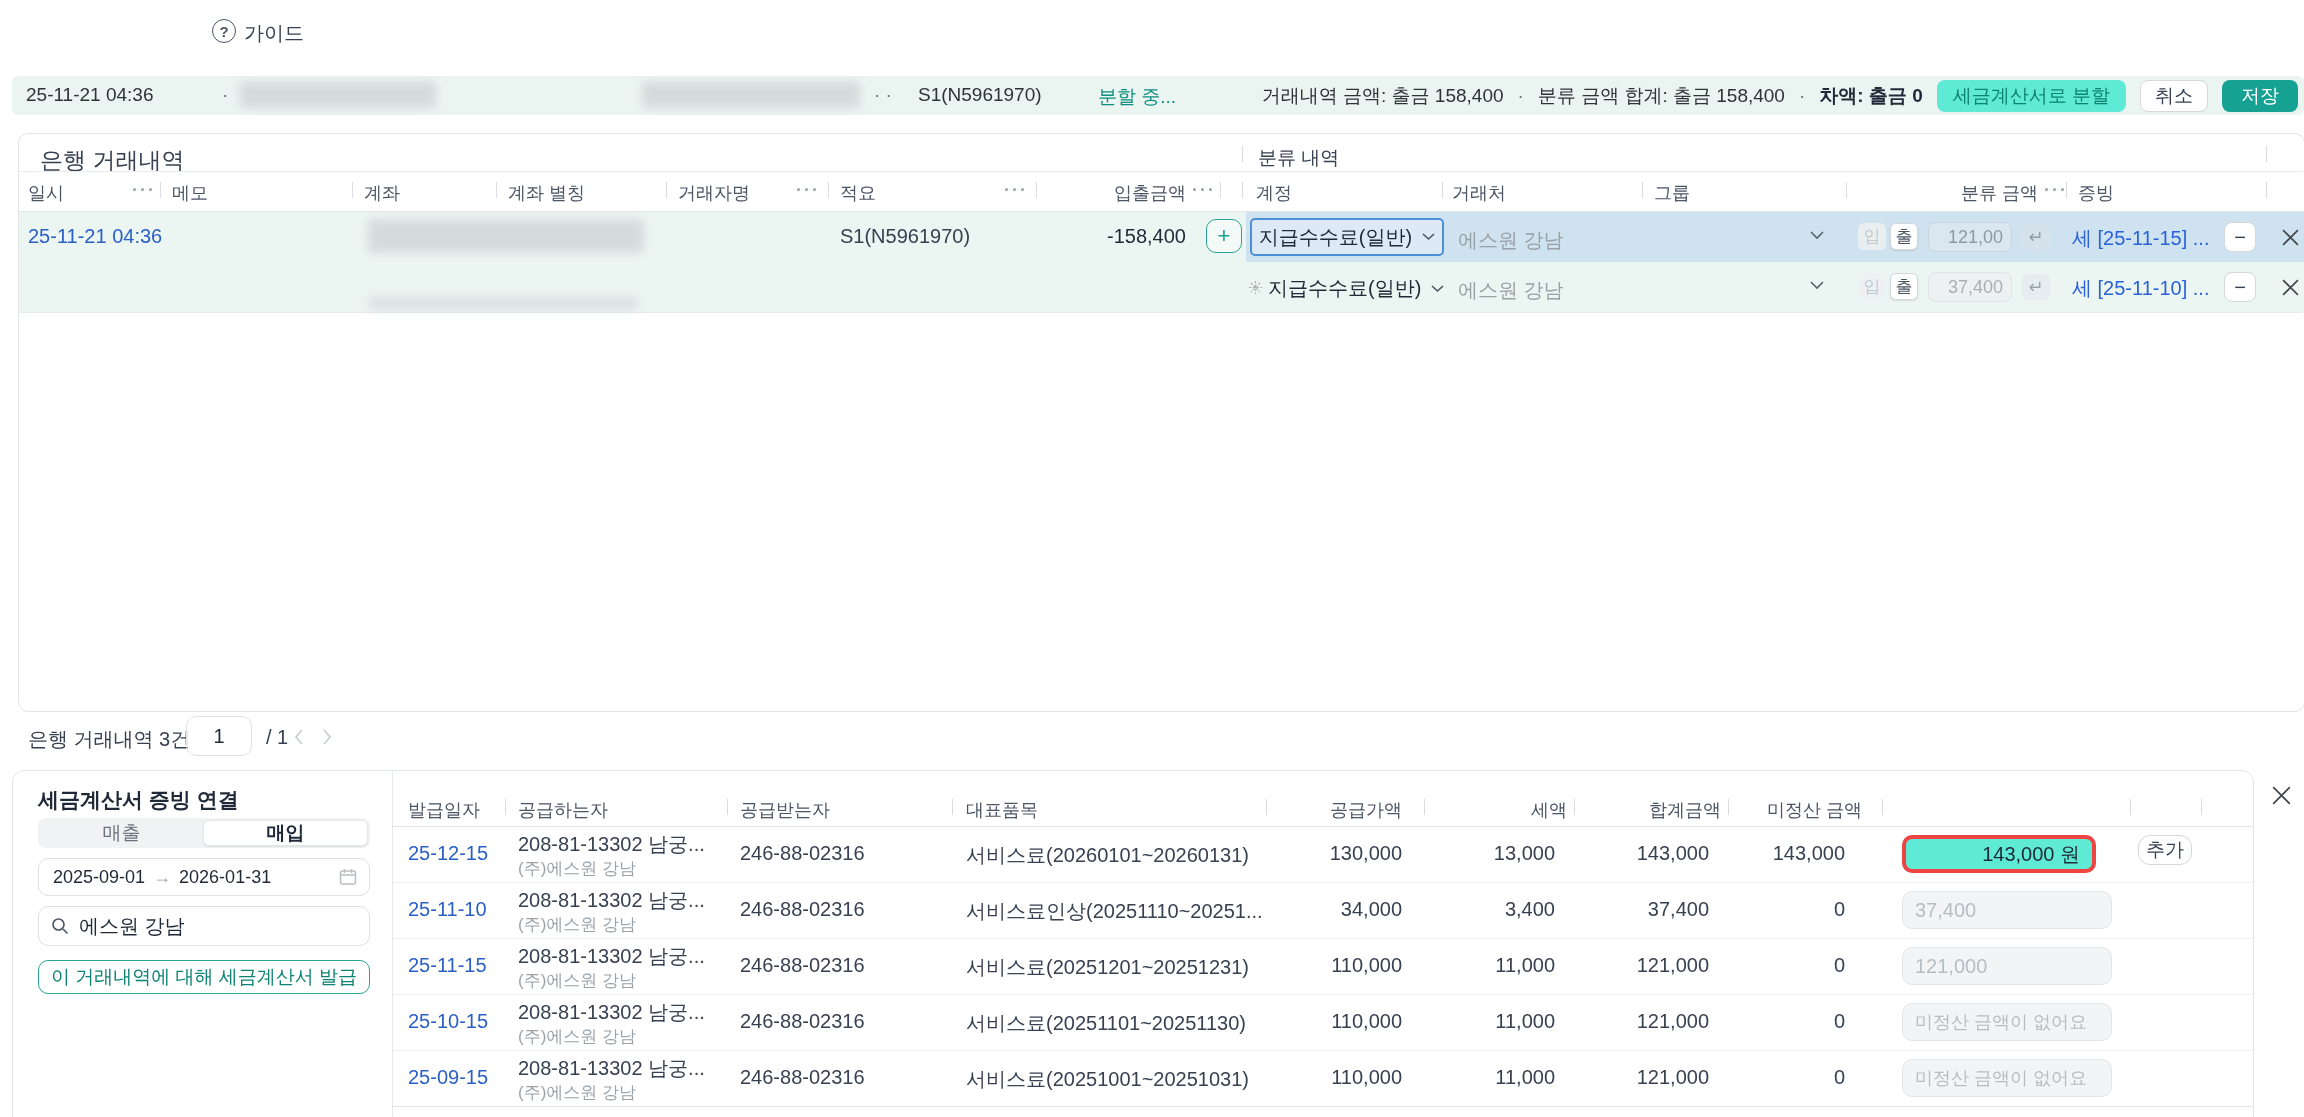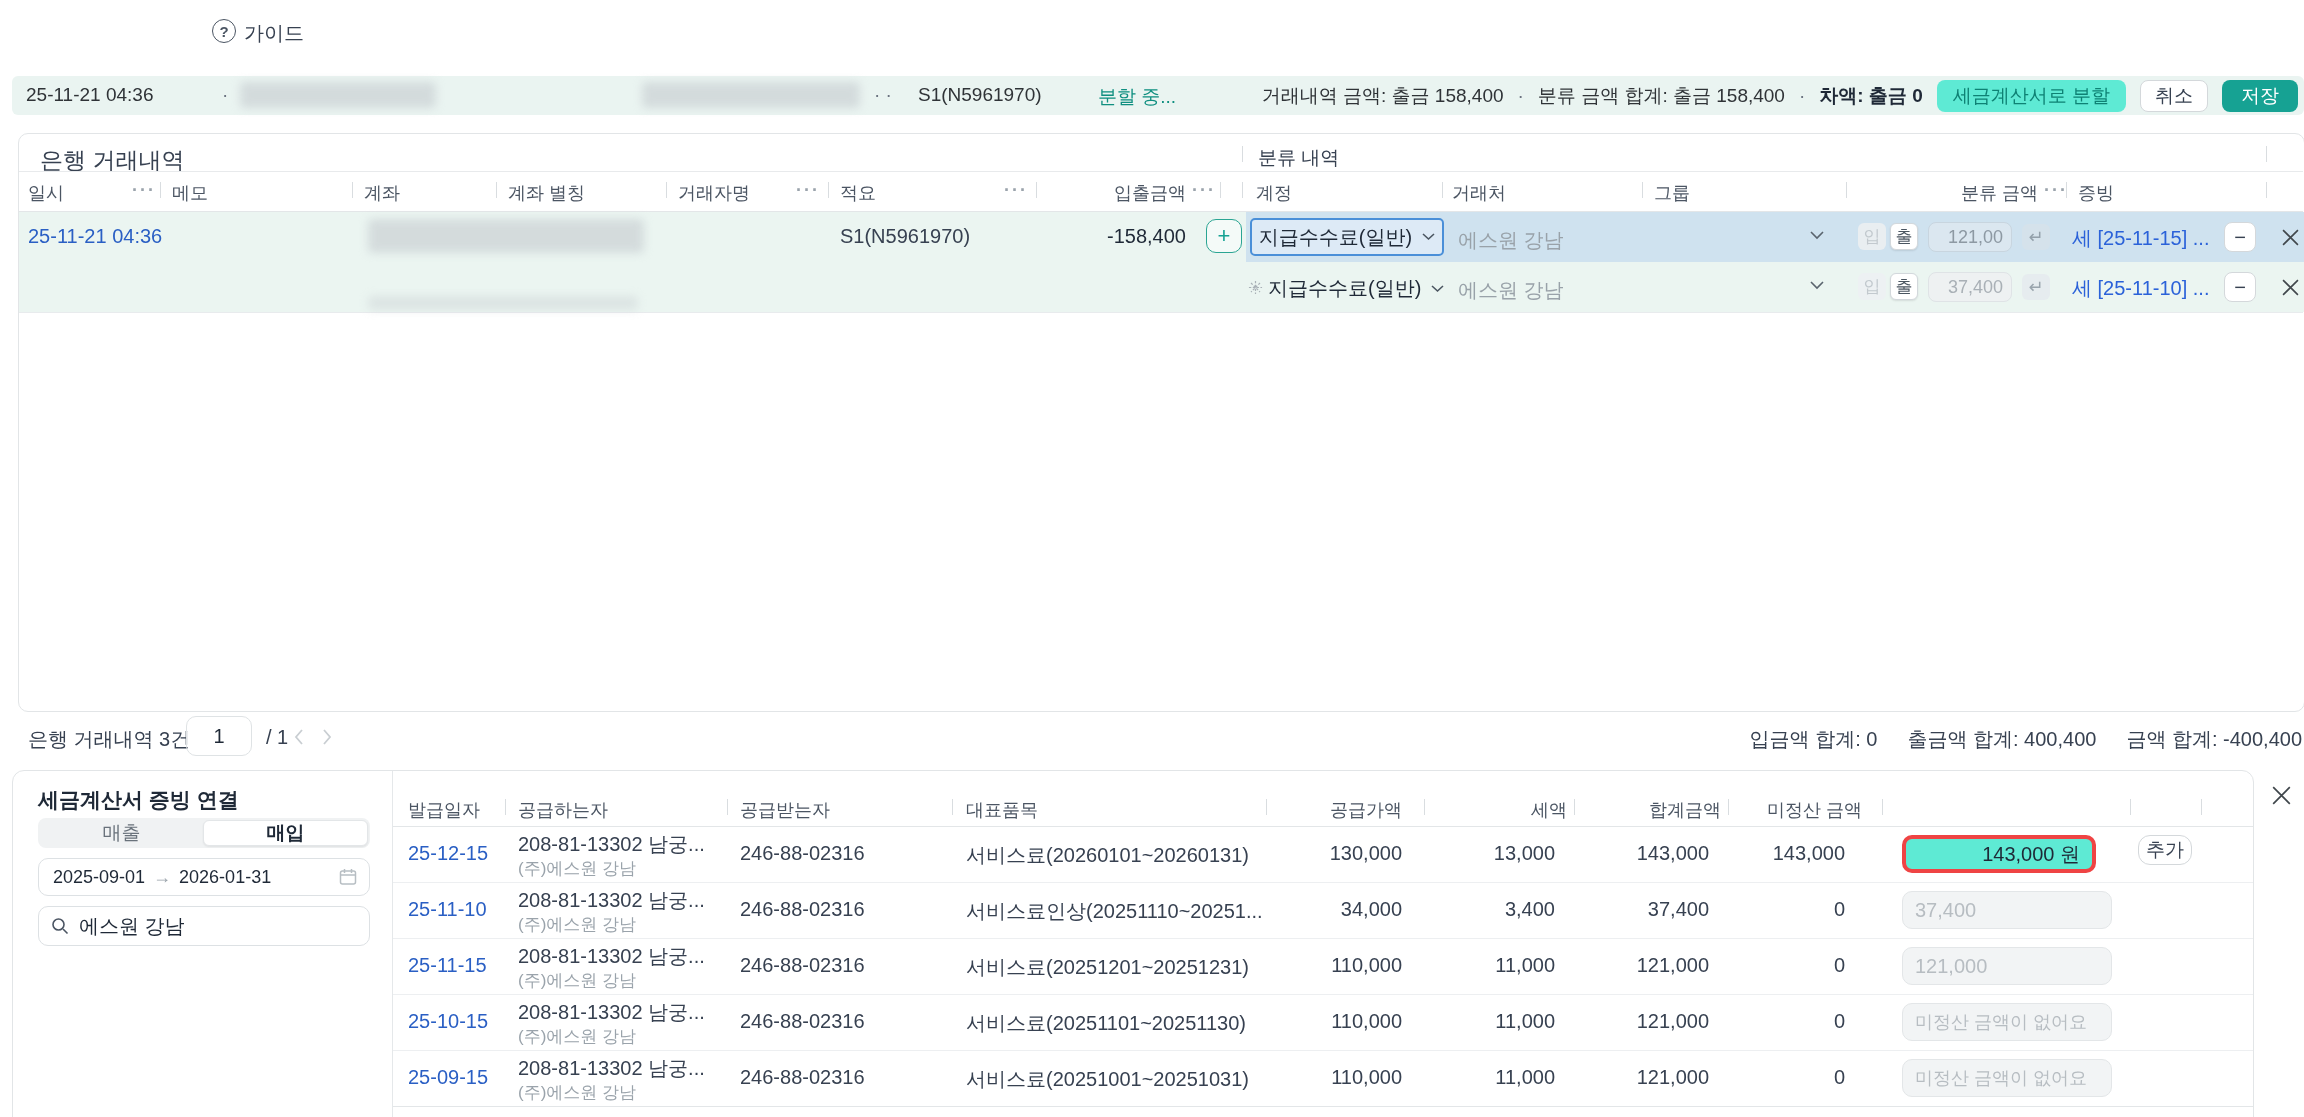--- a/index.html
+++ b/index.html
@@ -172,25 +172,20 @@
   <div class="a" style="left:294px;top:729px;">
     <svg width="10" height="16" viewBox="0 0 10 16">
         <path d="M8 1L2 8l6 7" fill="none" stroke="#c9ced2" stroke-width="1.8"></path>
       </svg>
   </div>
   <div class="a" style="left:322px;top:729px;">
     <svg width="10" height="16" viewBox="0 0 10 16">
         <path d="M2 1l6 7-6 7" fill="none" stroke="#c9ced2" stroke-width="1.8"></path>
       </svg>
   </div>
-  <div class="a" style="right:0px;top:726px;display:flex;gap:30px;padding-right:2px;">
-    <span class="nw t20">입금액 합계: 0</span>
-    <span class="nw t20">출금액 합계: 400,400</span>
-    <span class="nw t20">금액 합계: -400,400</span>
-  </div>
 
   <div class="a" style="left:12px;top:770px;width:2242px;height:400px;border:1px solid #e2e5e7;border-radius:12px;background:#fff;box-sizing:border-box;"></div>
   <div class="a" style="left:2272px;top:786px;">
     <svg width="19" height="19" viewBox="0 0 16 16">
         <path d="M1 1l14 14M15 1L1 15" stroke="#3f464b" stroke-width="1.4"></path>
       </svg>
   </div>
 
   <div class="a nw" style="left:38px;top:786px;font-size:21px;font-weight:700;color:#1f2937;">세금계산서 증빙 연결</div>
   <div class="a" style="left:38px;top:818px;width:332px;height:30px;background:#f0f2f3;border-radius:8px;display:flex;padding:2px;box-sizing:border-box;">
@@ -213,20 +208,21 @@
   <div class="a" style="left:38px;top:906px;width:332px;height:40px;border:1px solid #dde1e4;border-radius:10px;box-sizing:border-box;
        display:flex;align-items:center;padding:0 12px;gap:10px;">
     <span>
       <svg width="18" height="18" viewBox="0 0 18 18">
           <circle cx="7.5" cy="7.5" r="5.5" fill="none" stroke="#4b5563" stroke-width="1.6"></circle>
           <path d="M12 12l4.5 4.5" stroke="#4b5563" stroke-width="1.6"></path>
         </svg>
     </span>
     <span class="nw" style="font-size:20px;color:#1f2937;">에스원 강남</span>
   </div>
+  <div class="a btn nw" style="left:38px;top:960px;width:332px;height:34px;border:1.5px solid #2aa593;border-radius:10px;color:#0e8274;font-size:19px;background:#fff;">이 거래내역에 대해 세금계산서 발급</div>
 
   <div class="a" style="left:392px;top:771px;width:1px;height:346px;background:#e5e8ea;"></div>
 
   <div class="a nw hl" style="left:408px;top:798px;">발급일자</div>
   <div class="a tick" style="left:505px;top:799px;"></div>
   <div class="a nw hl" style="left:518px;top:798px;">공급하는자</div>
   <div class="a tick" style="left:727px;top:799px;"></div>
   <div class="a nw hl" style="left:740px;top:798px;">공급받는자</div>
   <div class="a tick" style="left:952px;top:799px;"></div>
   <div class="a nw hl" style="left:966px;top:798px;">대표품목</div>

